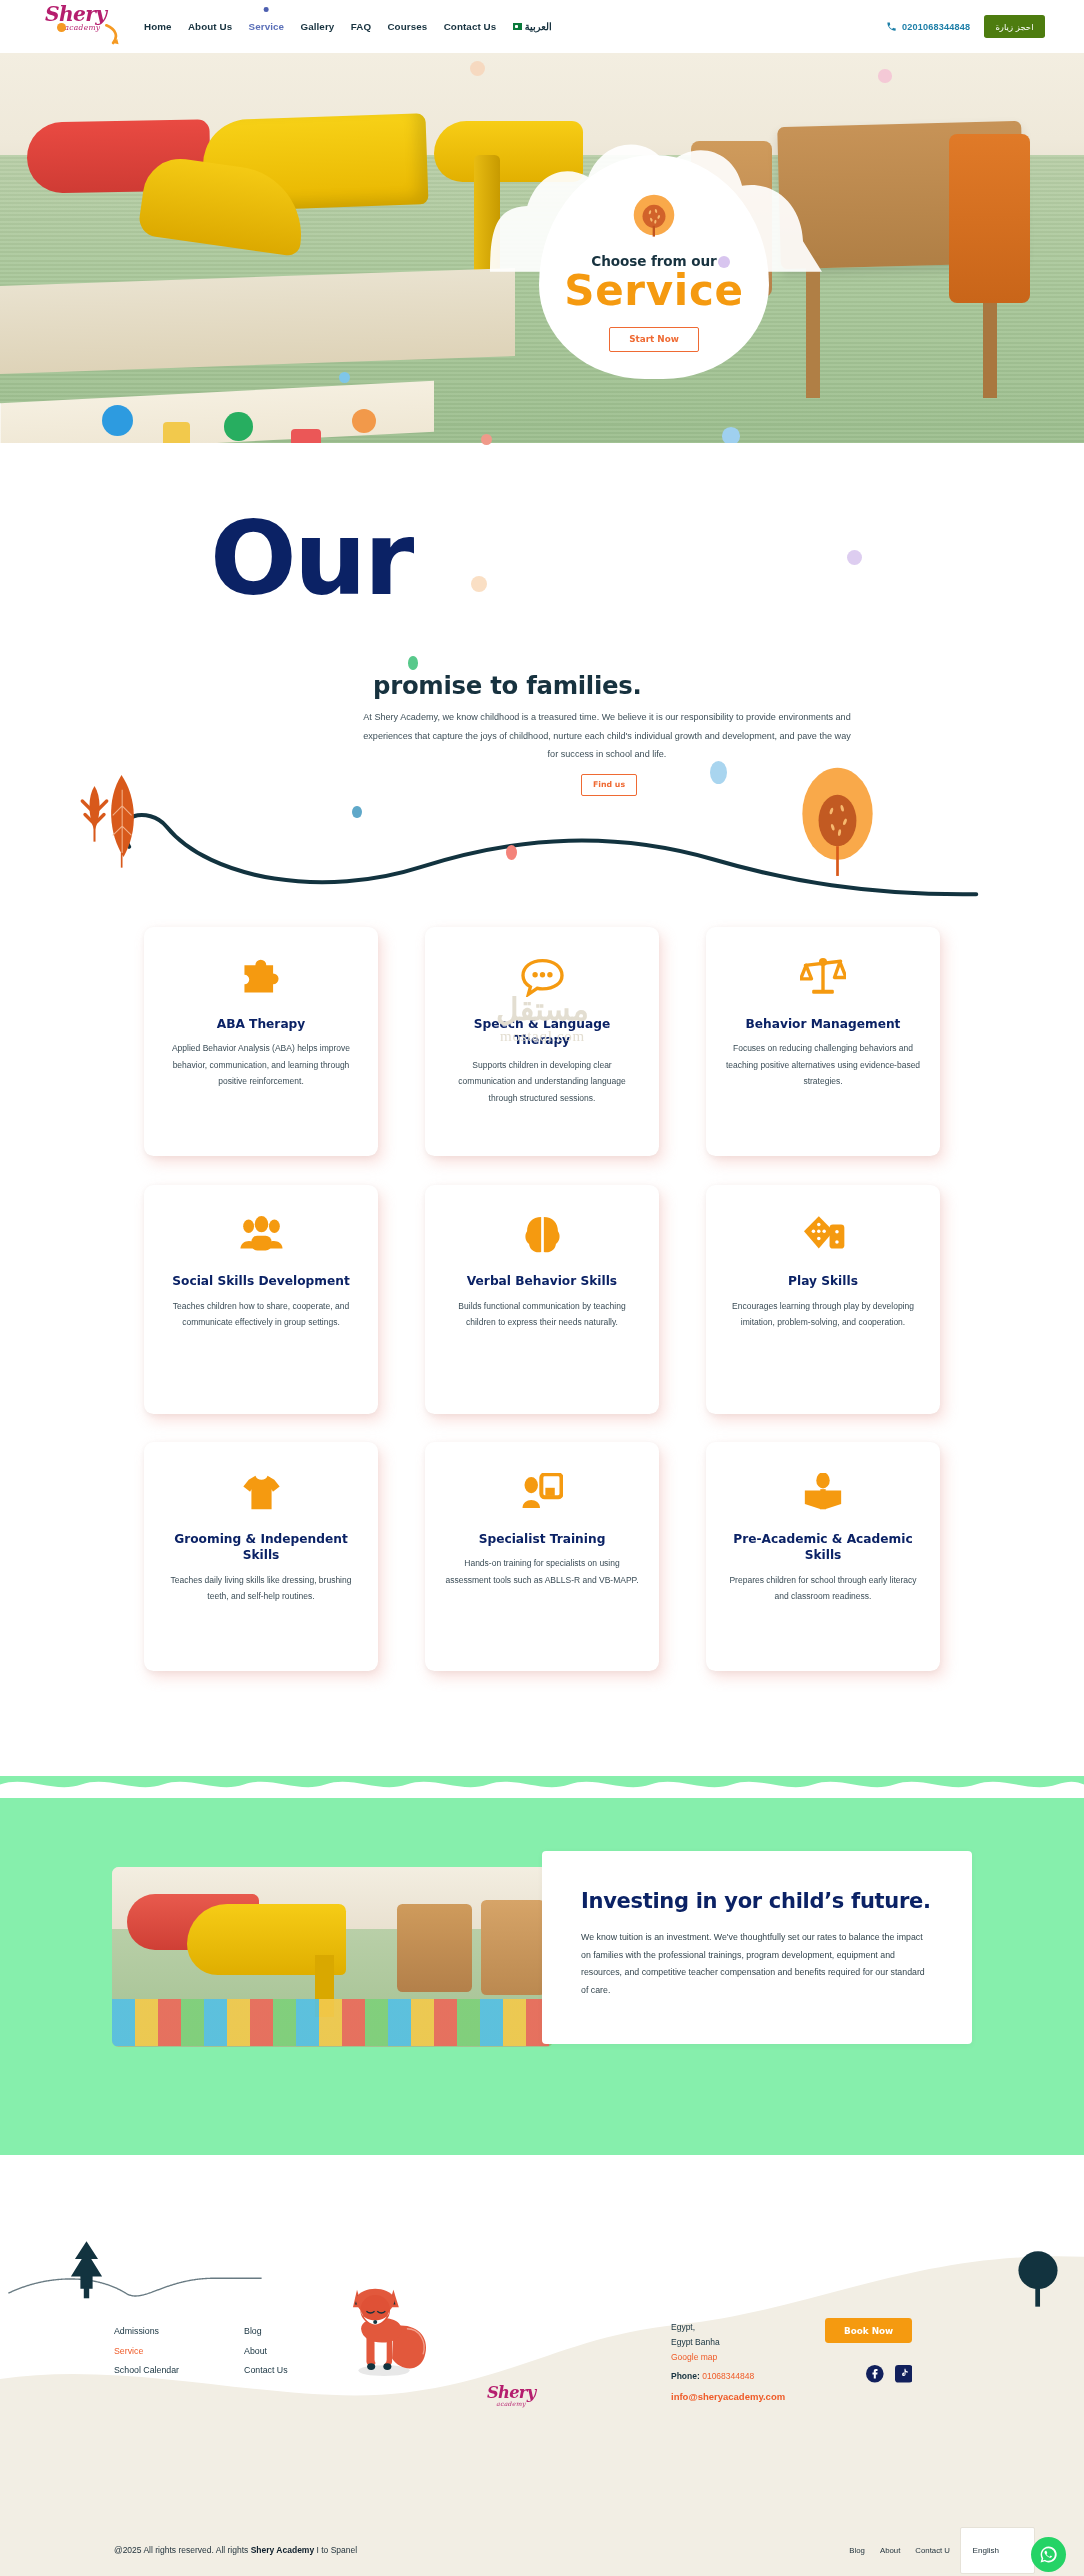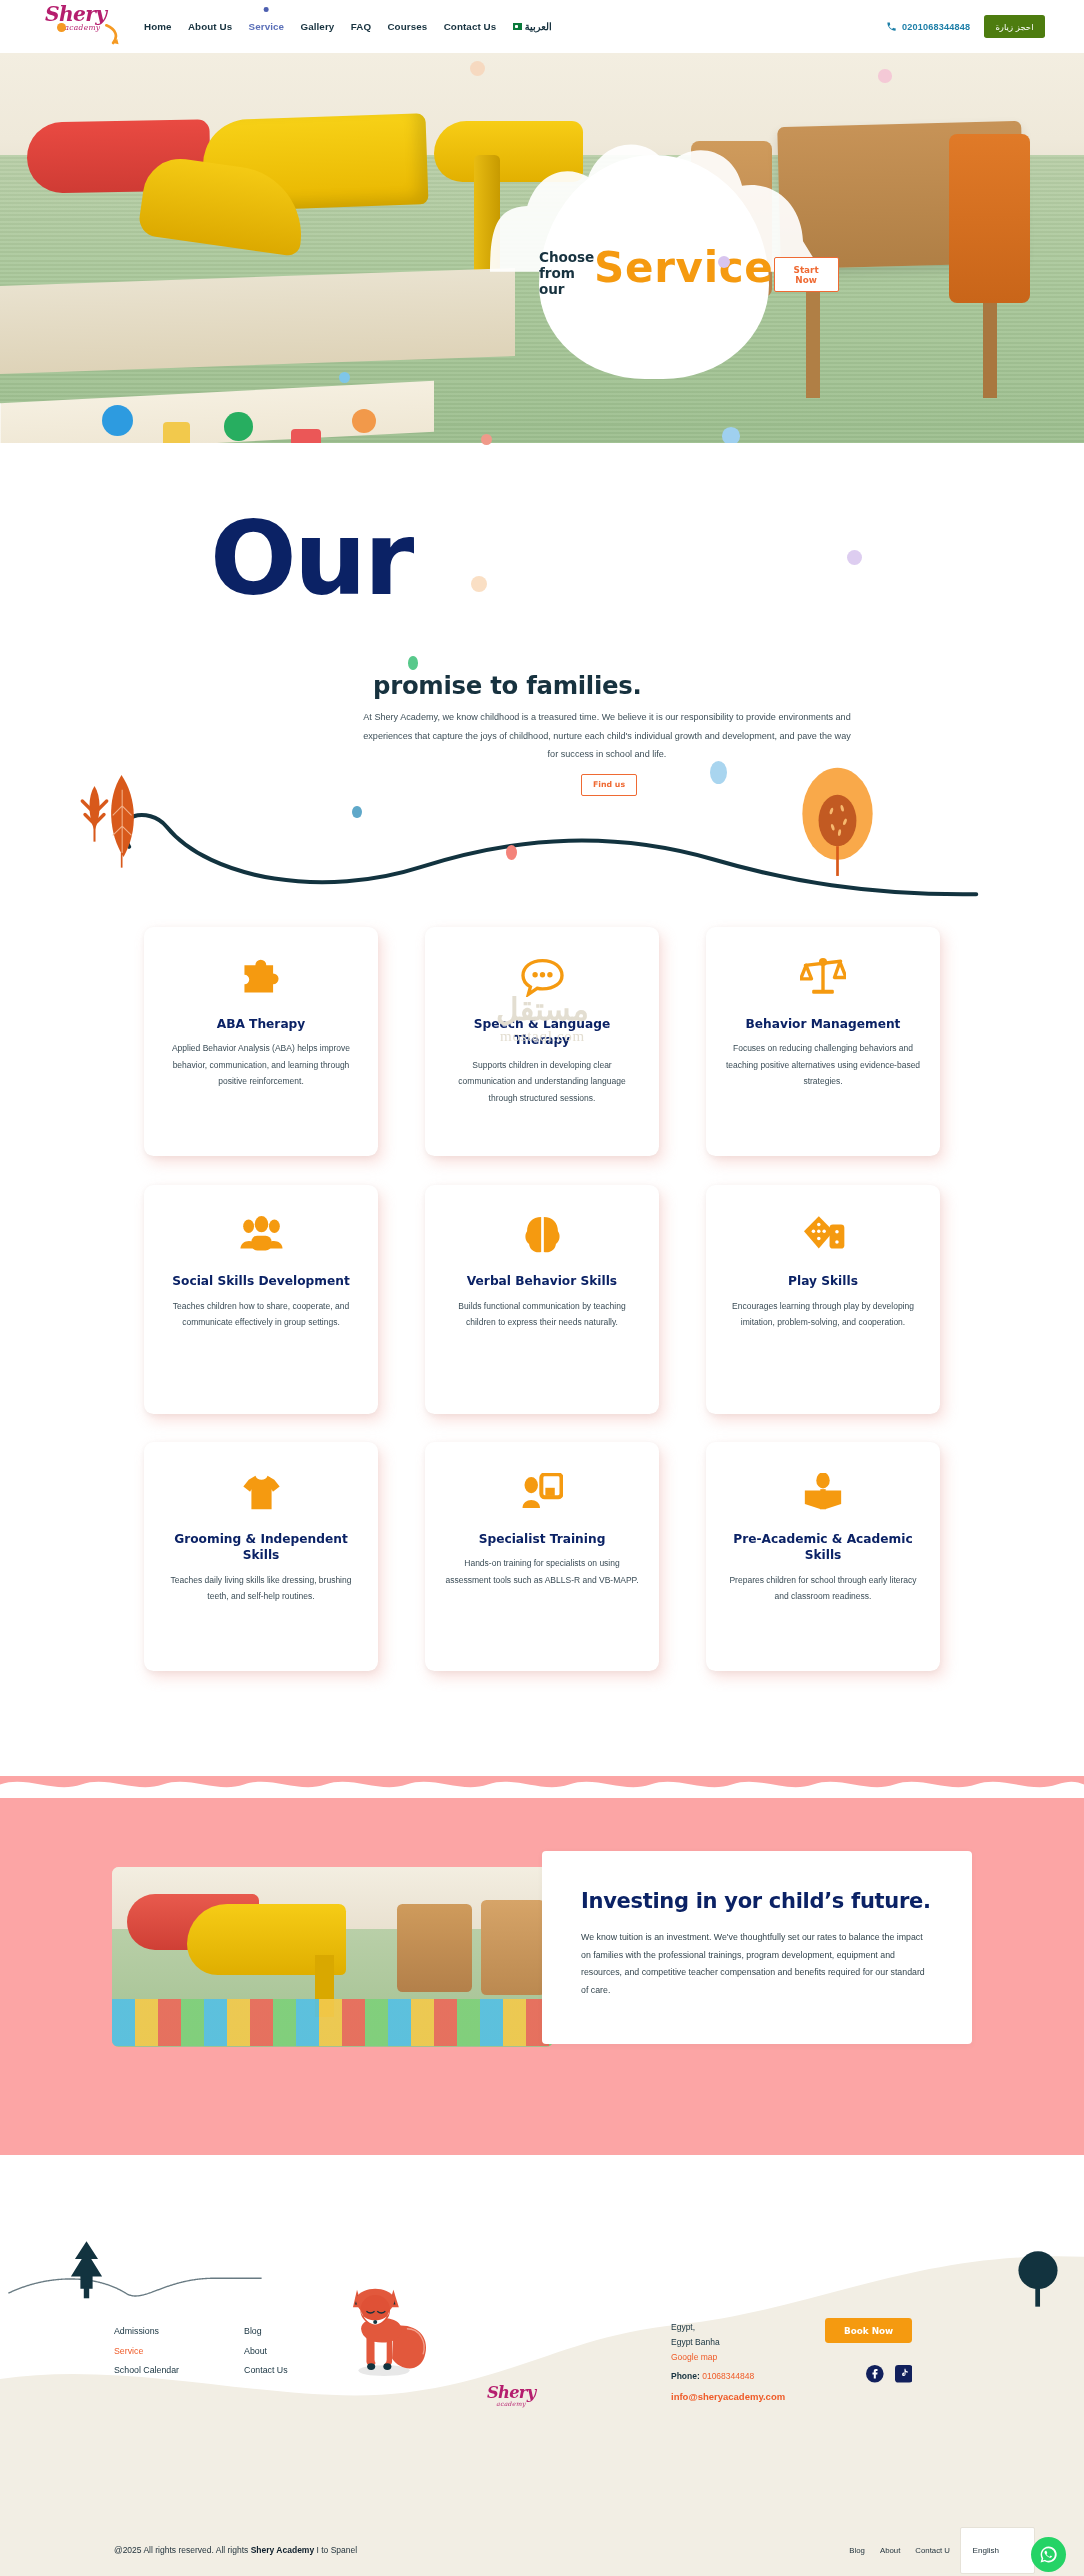--- a/index.html
+++ b/index.html
@@ -118,21 +118,21 @@
 
   
   .hero-blob {
     position: absolute; left: 490px; top: 73px; width: 332px; height: 146px;
     z-index: 5;
   }
   .hero-card {
     position:absolute; left: 539px; top: 102px; width: 230px; height: 224px;
     background:#fff; border-radius: 50% 50% 46% 46% / 58% 58% 42% 42%;
     z-index: 6;
-    display:flex; flex-direction:row; align-items:center;
+    display:flex; flex-direction:column; align-items:center;
   }
   .hero-icon { margin-top: 37px; }
   .hero-sub { font-size: 13.6px; font-weight: bold; color:#17323f; margin-top: 11px;
     font-family:"DejaVu Sans", sans-serif; letter-spacing:-0.1px;}
   .hero-title {
     font-size: 42px; font-weight: bold; color: #f59a10; margin-top: 1.4px; line-height: 1;
     font-family: "DejaVu Sans", sans-serif; letter-spacing: 0.7px;
   }
   .btn-outline-orange {
     margin-top: 15px; background: #fff; border: 1px solid #ef6a33; color: #ef6a33;
@@ -176,21 +176,21 @@
   .card-icon { height: 52px; display:flex; align-items:center; justify-content:center; }
   .card-title {
     color: #0b2265; font-size: 12.2px; font-weight: bold; margin-top: 12.2px; line-height: 1.35;
     font-family: "DejaVu Sans", sans-serif;
   }
   .card-desc { color: #3a4c56; font-size: 8.5px; line-height: 1.95; margin-top: 8.1px; }
 
   
   .invest-sec {
     position: absolute; top: 1776px; left: 0; width: 1084px; height: 380px;
-    background: #fca5a5;
+    background: #86efac;
   }
   .wave-top { position:absolute; top:-0.7px; left:0; width:1084px; height:23px; }
   .invest-photo {
     position: absolute; left: 112px; top: 91px; width: 441px; height: 180px;
     border-radius: 6.8px; overflow:hidden;
     background: linear-gradient(180deg,#e9e3d4 0%,#e9e3d4 34%,#b9cfa8 34%,#a3c191 100%);
   }
   .ip-slide-red { position:absolute; left:15px; top:27px; width:132px; height:56px;
     background:linear-gradient(180deg,#e85a4d,#cf3f35); border-radius:47px 11px 9.5px 47px; }
   .ip-slide-yellow { position:absolute; left:75px; top:37px; width:159px; height:71px;

